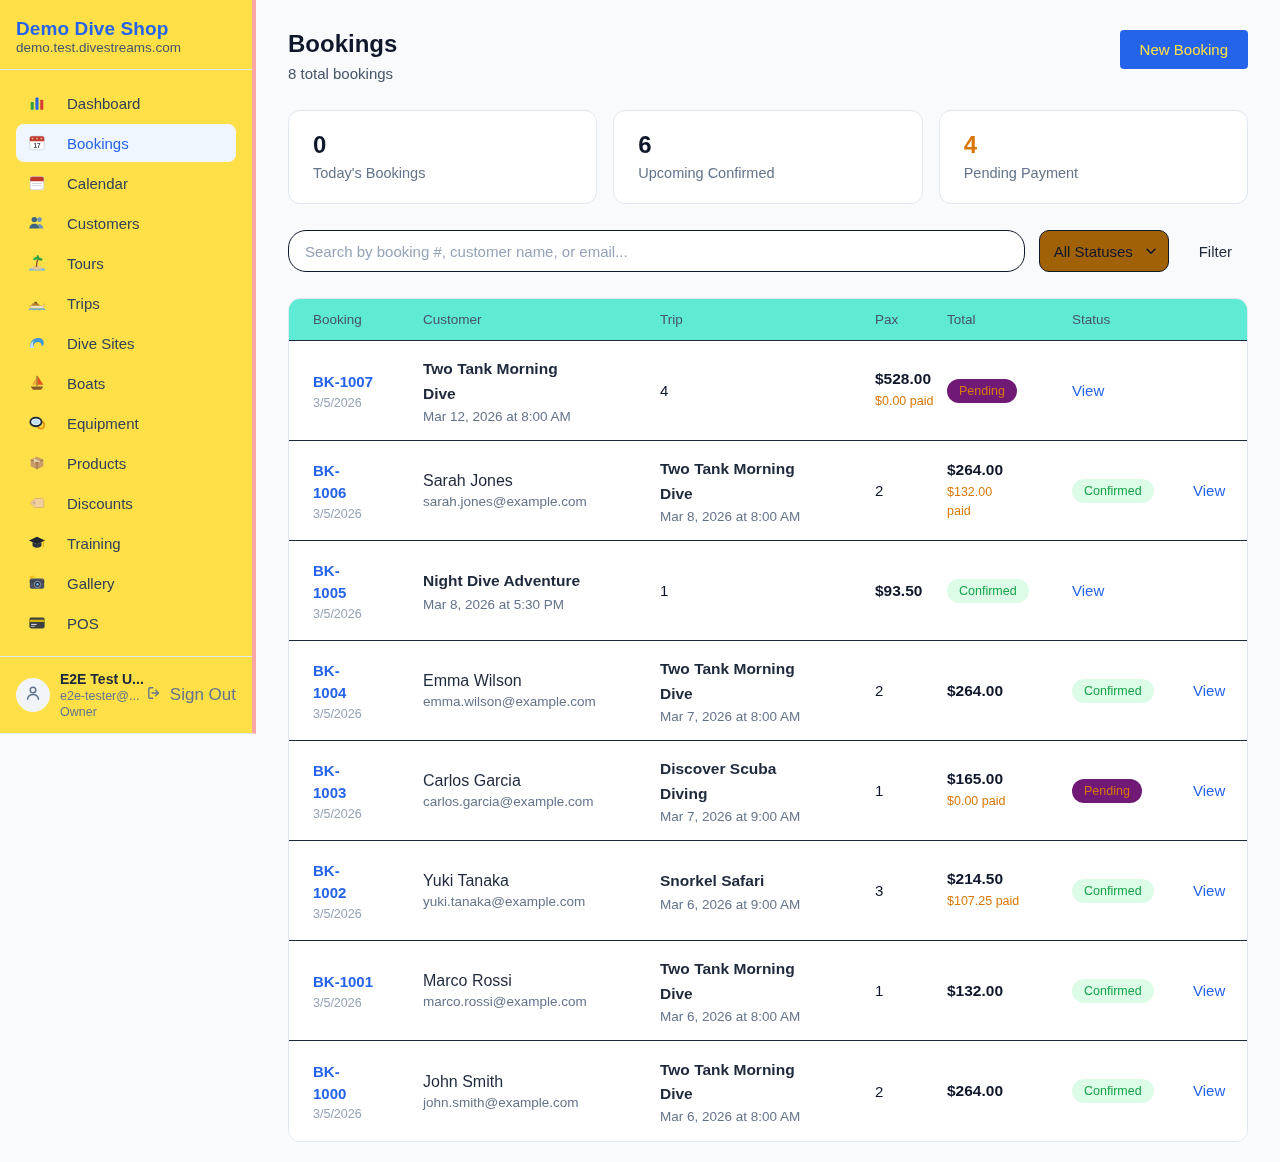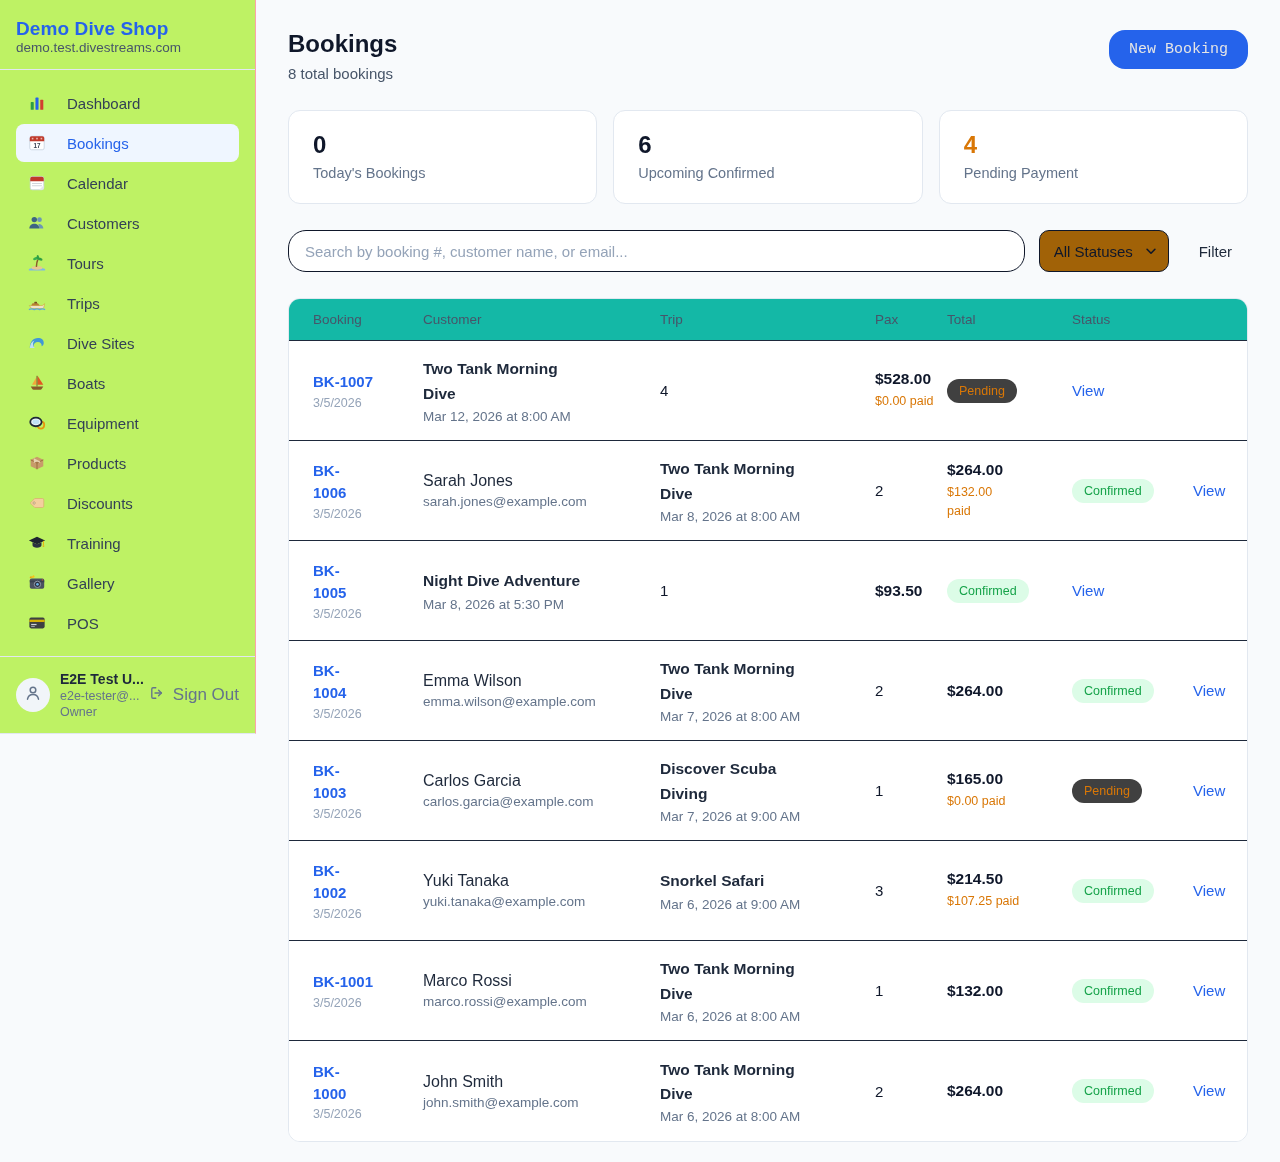--- a/index.html
+++ b/index.html
@@ -1,20 +1,20 @@
 <!DOCTYPE html>
 <html><head>
 <meta charset="utf-8">
 <style>
   * { margin:0; padding:0; box-sizing:border-box; }
   html,body { background:#f8fafc; font-family:"Liberation Sans", sans-serif; color:#0f172a; }
   body { display:flex; align-items:flex-start; min-height:1162px; width:1280px; }
 
   
-  .sidebar { width:256px; flex:0 0 256px; background:#bef264; border-right:1px solid #fca5a5; border-bottom:1px solid #e2e8f0; }
+  .sidebar { width:256px; flex:0 0 256px; background:#fde047; border-right:4px solid #fca5a5; border-bottom:1px solid #e2e8f0; }
   .brand { padding:18px 16px 14px; }
   .brand-name { color:#2563eb; font-size:19px; font-weight:bold; letter-spacing:.1px; }
   .brand-domain { color:#475569; font-size:13.5px; }
   .side-divider { border-top:1px solid #e2e8f0; }
   .nav { padding:12px 0; list-style:none; }
   .nav-item { display:flex; align-items:center; gap:21px; margin:2px 16px; padding:10px 12px; border-radius:8px; font-size:15px; color:#334155; cursor:pointer; }
   .nav-item.active { background:#eff6ff; color:#2563eb; font-weight:500; }
   .nav-icon { width:18px; height:18px; display:inline-flex; align-items:center; justify-content:center; flex:0 0 18px; }
   .nav-icon svg { display:block; }
   .side-footer { border-top:1px solid #e2e8f0; padding:14px 16px; display:flex; align-items:center; gap:10px; }
@@ -22,55 +22,55 @@
   .user-info { min-width:0; flex:1; }
   .user-name { font-size:14px; font-weight:bold; color:#1e293b; white-space:nowrap; }
   .user-email, .user-role { font-size:12.5px; color:#64748b; margin-top:2px; white-space:nowrap; }
   .signout { display:flex; align-items:center; gap:8px; color:#64748b; font-size:17px; background:none; border:none; cursor:pointer; font-family:inherit; white-space:nowrap; }
 
   
   .main { flex:1; padding:30px 32px 32px; min-width:0; }
   .page-header { display:flex; justify-content:space-between; align-items:flex-start; }
   .page-title { font-size:24px; font-weight:bold; color:#0f172a; }
   .page-subtitle { font-size:15px; color:#475569; margin-top:7px; }
-  .btn-primary { background:#2563eb; color:#e5e5e5; border:none; border-radius:16px; padding:11px 20px; font-size:15px; font-weight:500; font-family:Liberation Mono, monospace; cursor:pointer; }
+  .btn-primary { background:#2563eb; color:#fde047; border:none; border-radius:4px; padding:11px 20px; font-size:15px; font-weight:500; font-family:Liberation Sans, sans-serif; cursor:pointer; }
 
   .stats-row { display:flex; gap:16px; margin-top:28px; }
   .stat-card { flex:1; background:#fff; border:1px solid #e2e8f0; border-radius:12px; padding:20px 24px 22px; }
   .stat-value { font-size:24px; font-weight:bold; color:#0f172a; }
   .stat-value.accent { color:#d97706; }
   .stat-label { font-size:14.5px; color:#64748b; margin-top:6px; }
 
   .controls { display:flex; align-items:center; gap:14px; margin-top:26px; }
   .search-input { flex:1; height:42px; border:1.5px solid #0f172a; border-radius:18px; padding:0 16px; font-size:15px; font-family:inherit; color:#0f172a; background:#fff; }
   .search-input::placeholder { color:#94a3b8; }
   .select-wrap { position:relative; }
   .status-select { height:42px; appearance:none; -webkit-appearance:none; border:1.5px solid #0f172a; border-radius:10px; background:#a16207; font-size:15px; font-family:inherit; color:#0f172a; padding:0 34px 0 14px; cursor:pointer; }
   .select-chevron { position:absolute; right:11px; top:50%; transform:translateY(-50%); pointer-events:none; display:flex; }
   .filter-btn { background:none; border:none; font-size:15px; color:#1e293b; font-family:inherit; padding:8px 16px; cursor:pointer; }
 
   
   .table-card { margin-top:26px; background:#fff; border:1px solid #e2e8f0; border-radius:12px; overflow:hidden; }
   .tgrid { display:grid; grid-template-columns:110px 237px 215px 72px 125px 121px 1fr; align-items:center; }
-  .thead { background:#14b8a6; padding:13px 24px; border-bottom:1px solid #1e293b; }
+  .thead { background:#5eead4; padding:13px 24px; border-bottom:1px solid #1e293b; }
   .th { font-size:13.5px; color:#475569; }
   .trow { padding:16px 24px; min-height:100px; border-bottom:1px solid #1e293b; background:#fff; }
   .trow:last-child { border-bottom:none; }
   .cell { padding-right:10px; min-width:0; }
   .bid { color:#2563eb; font-weight:600; font-size:15px; line-height:1.45; white-space:pre-line; text-decoration:none; cursor:pointer; display:inline-block; }
   .bdate { font-size:12.5px; color:#94a3b8; margin-top:3px; }
   .cname { font-size:16px; color:#1e293b; }
   .cemail { font-size:13.5px; color:#64748b; margin-top:4px; }
   .tname { font-size:15.5px; font-weight:bold; color:#1e293b; line-height:1.55; white-space:pre-line; }
   .tdate { font-size:13.5px; color:#64748b; margin-top:3px; }
   .pax-cell { font-size:15px; color:#0f172a; }
   .tamount { font-size:15.5px; font-weight:bold; color:#0f172a; }
   .tpaid { font-size:12.5px; color:#d97706; margin-top:4px; line-height:1.45; white-space:pre-line; }
   .pill { display:inline-block; font-size:12.5px; padding:5px 12px; border-radius:999px; }
-  .pill.pending { background:#404040; color:#d97706;text-align:center; }
+  .pill.pending { background:#701a75; color:#d97706;text-align:center; }
   .pill.confirmed { background:#dcfce7; color:#16a34a; }
   .view { color:#2563eb; font-size:15px; text-decoration:none; cursor:pointer; }
 </style>
 </head>
 <body>
 
 <aside class="sidebar">
   <div class="brand">
     <div class="brand-name">Demo Dive Shop</div>
     <div class="brand-domain">demo.test.divestreams.com</div>

